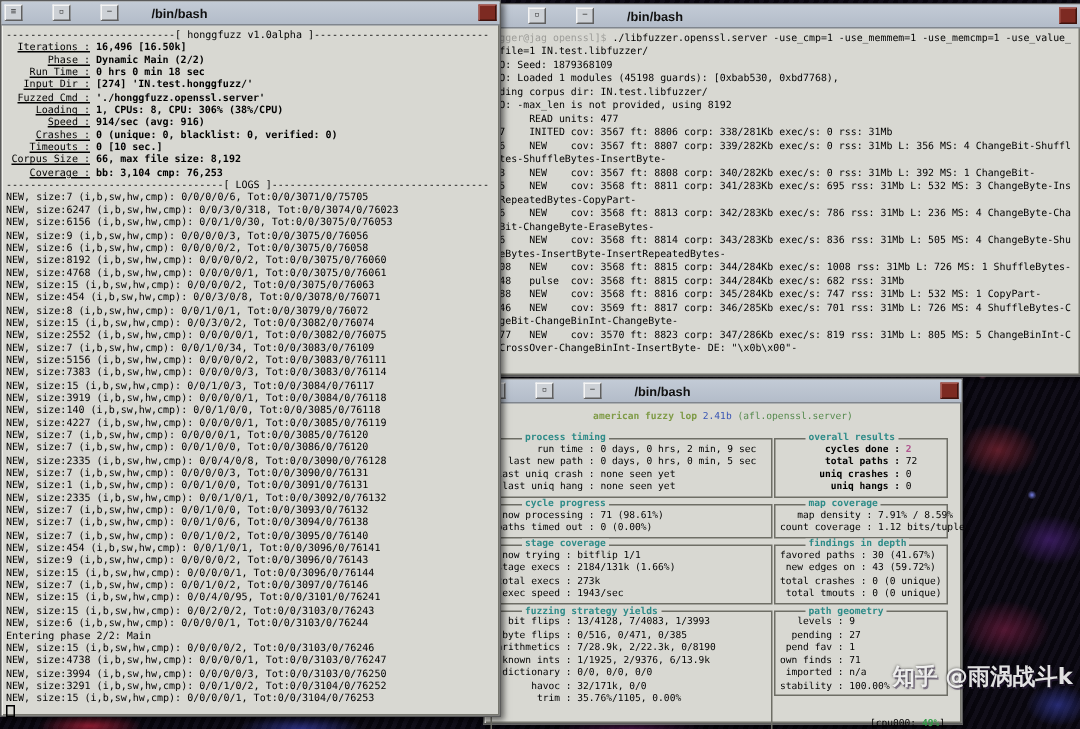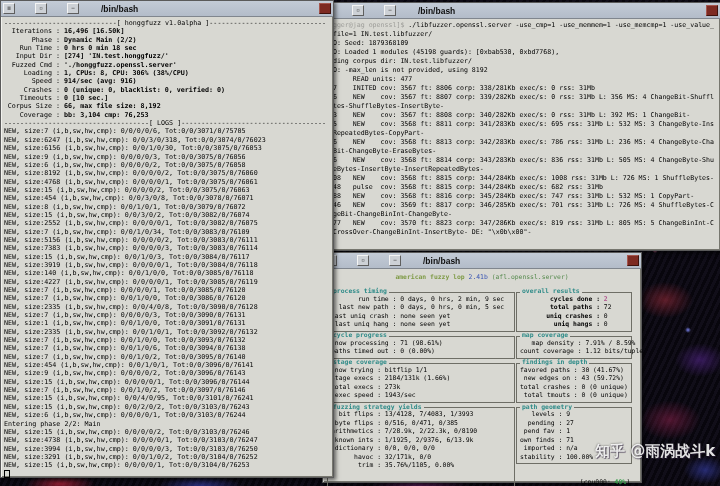--- a/index.html
+++ b/index.html
@@ -40,41 +40,41 @@
   .tbtn.close{margin-left:auto;background:#7d2a22;border-color:#a5564e #3f120d #3f120d #a5564e;}
   .wtitle{font:bold 8.5px "Liberation Sans",sans-serif;color:#101010;margin-left:2px;white-space:nowrap;}
   .term{color:#000;}
   pre{margin:0;font:inherit;white-space:pre;}
   pre.wrap{white-space:pre-wrap;word-break:break-all;}
 
   
   #w1{left:0;top:0;width:332px;height:476px;z-index:3;}
   #w1 .term{padding:2px 3px 0 3px;font:6.7px/8.35px "DejaVu Sans Mono",monospace;}
   .hrow{display:flex;white-space:pre;}
-  .hrow .hl{width:56px;text-align:right;flex:0 0 auto;}
+  .hrow .hl{width:56px;text-align:right;flex:0 0 auto;text-decoration:underline;}
   .hrow .hv{font-weight:bold;}
   .cursor-hollow{display:inline-block;width:4px;height:6px;border:1px solid #000;vertical-align:-1px;}
 
   
   #w2{left:317px;top:2px;width:402px;height:247px;z-index:1;}
   #w2 .term{padding:2px 3px;font:6.6px/9px "DejaVu Sans Mono",monospace;}
   .prompt{color:#9d9d99;}
   .cursor-solid{display:inline-block;width:4px;height:7px;background:#000;vertical-align:-1px;}
 
   
   #w3{left:322px;top:252px;width:318px;height:229px;z-index:2;}
   #w3 .term{padding:2px 4px;font:6.4px/8.55px "DejaVu Sans Mono",monospace;}
   .banner{text-align:center;margin:2px 0 6px 0;white-space:pre;}
   .afl-name{color:#7f9b47;font-weight:bold;}
   .afl-ver{color:#3a56b4;font-weight:normal;}
   .afl-target{color:#568a4e;}
   .aflgrid{display:grid;grid-template-columns:188px 116px;column-gap:1px;align-items:stretch;}
   .box{border:1px solid #6e6e66;position:relative;margin-top:4px;padding:2px 2px 2px 3px;}
   .box .btitle{
-    position:absolute;top:-4.5px;left:3px;background:#d8d8d2;color:#2e8b88;
+    position:absolute;top:-4.5px;left:20px;background:#d8d8d2;color:#2e8b88;
     padding:0 2px;font-weight:bold;line-height:7px;white-space:nowrap;
   }
   .krow{display:flex;white-space:pre;}
   .krow .kl{width:80px;text-align:right;flex:0 0 auto;font-weight:bold;}
   .accent-cycles{color:#b0548e;font-weight:bold;}
   .cpu-line{text-align:right;margin-top:14px;padding-right:2px;white-space:pre;}
   .cpu-val{color:#2f9c45;font-weight:bold;}
 
   
   #watermark{

